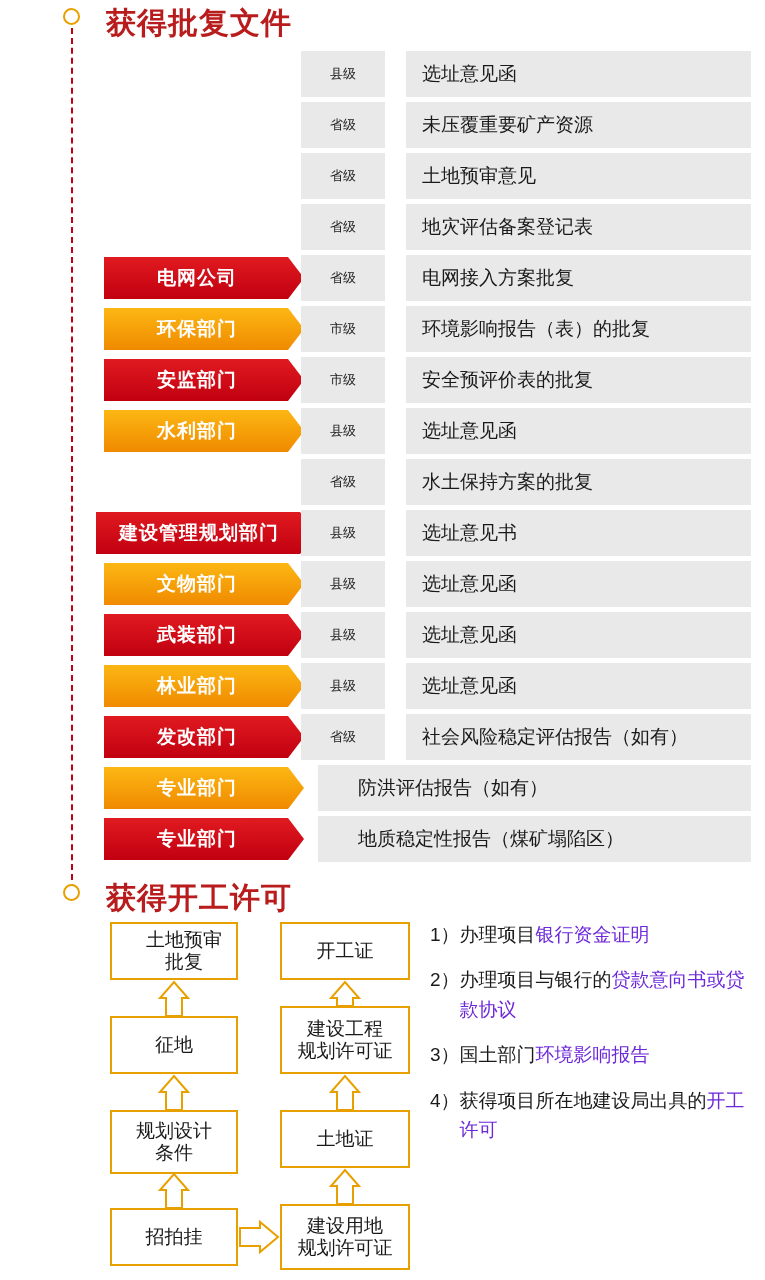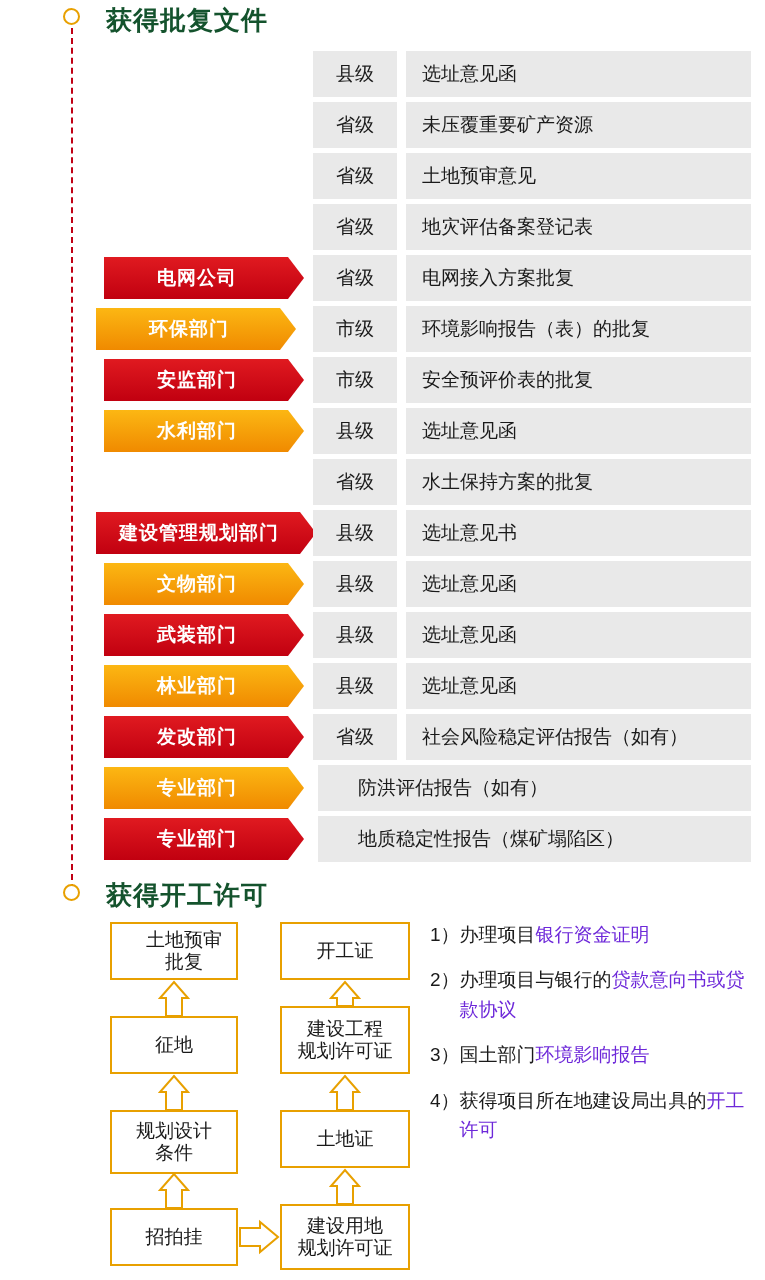--- a/index.html
+++ b/index.html
@@ -32,23 +32,23 @@
     background: #ffffff;
     border: 2px solid #e8a000;
     z-index: 5;
   }
   .rail-dot.d1 { left: 63px; top: 8px; }
   .rail-dot.d2 { left: 63px; top: 884px; }
 
   
   .section-title {
     position: absolute;
-    font-size: 26px;
+    font-size: 30px;
     font-weight: bold;
-    color: #14532d;
+    color: #b91c1c;
     letter-spacing: 1px;
     white-space: nowrap;
   }
   #title1 { left: 106px; top: 3px; }
   #title2 { left: 106px; top: 878px; }
 
   
   .rows {
     position: absolute;
     left: 0;
@@ -74,29 +74,29 @@
     clip-path: polygon(0 0, calc(100% - 16px) 0, 100% 50%, calc(100% - 16px) 100%, 0 100%);
     padding-right: 14px;
     letter-spacing: 1px;
     box-shadow: 2px 2px 3px rgba(0,0,0,0.25);
   }
   .dept.red    { background: linear-gradient(180deg,#e01a20 0%, #c10010 100%); }
   .dept.orange { background: linear-gradient(180deg,#fcb713 0%, #f08a00 100%); }
 
   .level {
     position: absolute;
-    left: 313px;
+    left: 301px;
     width: 84px;
     height: 46px;
     top: 1px;
     background: #e9e9e9;
     display: flex;
     align-items: center;
     justify-content: center;
-    font-size: 19px;
+    font-size: 13px;
     color: #1a1a1a;
   }
   .desc {
     position: absolute;
     left: 406px;
     right: 14px;
     height: 46px;
     top: 1px;
     background: #e9e9e9;
     display: flex;
@@ -182,21 +182,21 @@
       <div class="row">
         <div class="level">省级</div>
         <div class="desc">地灾评估备案登记表</div>
       </div>
       <div class="row">
         <div class="dept red" style="left: 104px; width: 200px;">电网公司</div>
         <div class="level">省级</div>
         <div class="desc">电网接入方案批复</div>
       </div>
       <div class="row">
-        <div class="dept orange" style="left: 96px; width: 200px;">环保部门</div>
+        <div class="dept orange" style="left: 104px; width: 200px;">环保部门</div>
         <div class="level">市级</div>
         <div class="desc">环境影响报告（表）的批复</div>
       </div>
       <div class="row">
         <div class="dept red" style="left: 104px; width: 200px;">安监部门</div>
         <div class="level">市级</div>
         <div class="desc">安全预评价表的批复</div>
       </div>
       <div class="row">
         <div class="dept orange" style="left: 104px; width: 200px;">水利部门</div>

